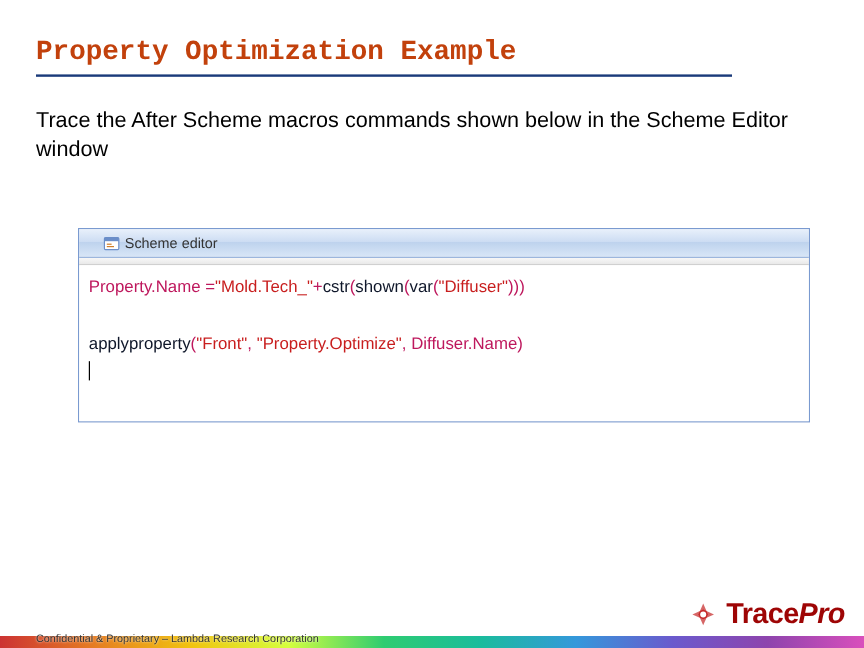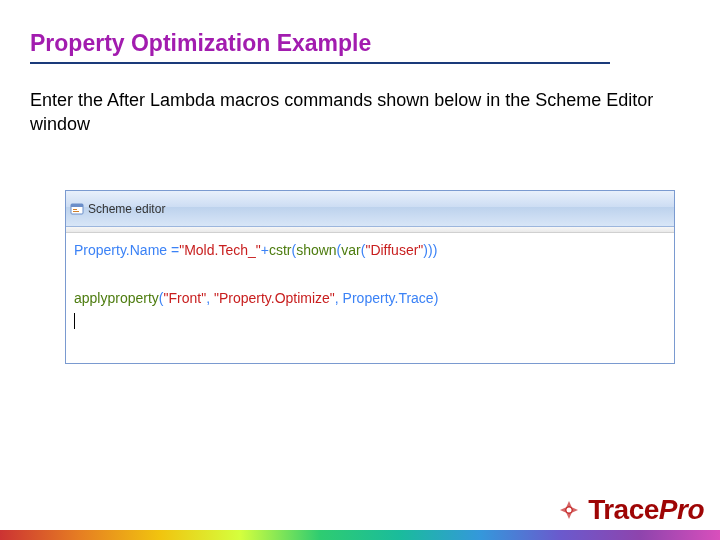--- a/index.html
+++ b/index.html
@@ -11,21 +11,22 @@
     font-family: Arial, Helvetica, sans-serif;
     position: relative;
     overflow: hidden;
   }
   .slide-title {
     position: absolute;
     top: 30px;
     left: 30px;
     font-size: 23px;
     font-weight: bold;
-    color: #a21caf;
+    color: #c2410c;
+    font-family: Liberation Mono, monospace;
   }
   .title-underline {
     position: absolute;
     top: 62px;
     left: 30px;
     width: 580px;
     height: 2px;
     background: #1a3a7a;
   }
   .instruction {
@@ -39,26 +40,26 @@
   }
   .editor-window {
     position: absolute;
     top: 190px;
     left: 65px;
     width: 610px;
     border: 1px solid #7a9ad0;
     background: #f4f4f4;
   }
   .editor-titlebar {
-    height: 36px;
+    height: 24px;
     background: linear-gradient(to bottom, #e8f0fb 0%, #cdddf3 45%, #bdd2ed 46%, #d8e6f7 100%);
     border-bottom: 1px solid #9cb6dd;
     display: flex;
     align-items: center;
-    padding-left: 4px;
+    padding-left: 20px;
     gap: 4px;
   }
   .editor-titlebar .win-icon {
     display: inline-flex;
     align-items: center;
     justify-content: center;
   }
   .editor-titletext {
     font-size: 12px;
     color: #333;
@@ -73,23 +74,23 @@
     background: #fff;
     padding: 6px 8px 10px 8px;
     font-family: Tahoma, "Segoe UI", sans-serif;
     font-size: 14px;
     line-height: 1.7;
     color: #000;
     min-height: 130px;
     position: relative;
   }
   .editor-body .row { white-space: nowrap; }
-  .k-blue  { color: #4d7c0f; text-align: right; }
+  .k-blue  { color: #0f172a; text-align: right; }
   .k-red   { color: #c81e1e; }
-  .k-black { color: #3b82f6; }
+  .k-black { color: #be185d; }
   .caret {
     display: inline-block;
     width: 1px;
     height: 16px;
     background: #000;
     vertical-align: -3px;
     margin-left: 0;
   }
 
   .footer {
@@ -125,21 +126,21 @@
     gap: 4px;
   }
   .brand .logo-mark {
     display: inline-flex;
     background: #fff;
     border-radius: 2px;
     padding: 2px 4px;
   }
   .brand-text {
     font-family: Arial, sans-serif;
-    font-size: 28px;
+    font-size: 24px;
     color: #9e0505;
     font-weight: 600;
     letter-spacing: -0.5px;
     text-align: right;
   }
   .brand-text .pro { color: #9e0505; font-style: italic; }
   .brand-bg {
     position: absolute;
     right: 0;
     bottom: 10px;
@@ -147,50 +148,51 @@
     height: 30px;
     background: linear-gradient(to left, #fff 60%, rgba(255,255,255,0));
   }
 </style>
 </head>
 <body>
 
 <div class="slide-title">Property Optimization Example</div>
 <div class="title-underline"></div>
 
-<div class="instruction">Enter the After Lambda macros commands shown below in the Scheme Editor window</div>
+<div class="instruction">Trace the After Scheme macros commands shown below in the Scheme Editor window</div>
 
 <div class="editor-window">
   <div class="editor-titlebar">
     <span class="win-icon">
       <svg width="14" height="14" viewBox="0 0 14 14">
         <rect x="1" y="2" width="12" height="10" rx="1" fill="#fff" stroke="#6b8ec9" stroke-width="1"></rect>
         <rect x="1" y="2" width="12" height="3" fill="#6b8ec9"></rect>
         <rect x="3" y="7" width="4" height="1" fill="#d07f2b"></rect>
         <rect x="3" y="9" width="6" height="1" fill="#d07f2b"></rect>
       </svg>
     </span>
     <span class="editor-titletext">Scheme editor</span>
   </div>
   <div class="editor-menubar"></div>
   <div class="editor-body">
     <div class="row">
       <span class="k-black">Property.Name =</span><span class="k-red">"Mold.Tech_"</span><span class="k-black">+</span><span class="k-blue">cstr</span><span class="k-black">(</span><span class="k-blue">shown</span><span class="k-black">(</span><span class="k-blue">var</span><span class="k-black">(</span><span class="k-red">"Diffuser"</span><span class="k-black">)))</span>
     </div>
     <div class="row">&nbsp;</div>
     <div class="row">
-      <span class="k-blue">applyproperty</span><span class="k-black">(</span><span class="k-red">"Front"</span><span class="k-black">, </span><span class="k-red">"Property.Optimize"</span><span class="k-black">, Property.Trace)</span>
+      <span class="k-blue">applyproperty</span><span class="k-black">(</span><span class="k-red">"Front"</span><span class="k-black">, </span><span class="k-red">"Property.Optimize"</span><span class="k-black">, Diffuser.Name)</span>
     </div>
     <div class="row"><span class="caret"></span></div>
   </div>
 </div>
 
 <div class="footer">
   <div class="rainbow"></div>
   <div class="brand-bg"></div>
+  <div class="footer-text">Confidential &amp; Proprietary – Lambda Research Corporation</div>
   <div class="brand">
     <span class="logo-mark">
       <svg width="22" height="22" viewBox="0 0 22 22">
         <polygon points="11,2 15,11 11,20 7,11" fill="#b00" opacity="0.6"></polygon>
         <polygon points="2,11 11,7 20,11 11,15" fill="#b00" opacity="0.6"></polygon>
         <circle cx="11" cy="11" r="2.5" fill="#fff"></circle>
       </svg>
     </span>
     <span class="brand-text">
       <span>Trace</span><span class="pro">Pro</span>

